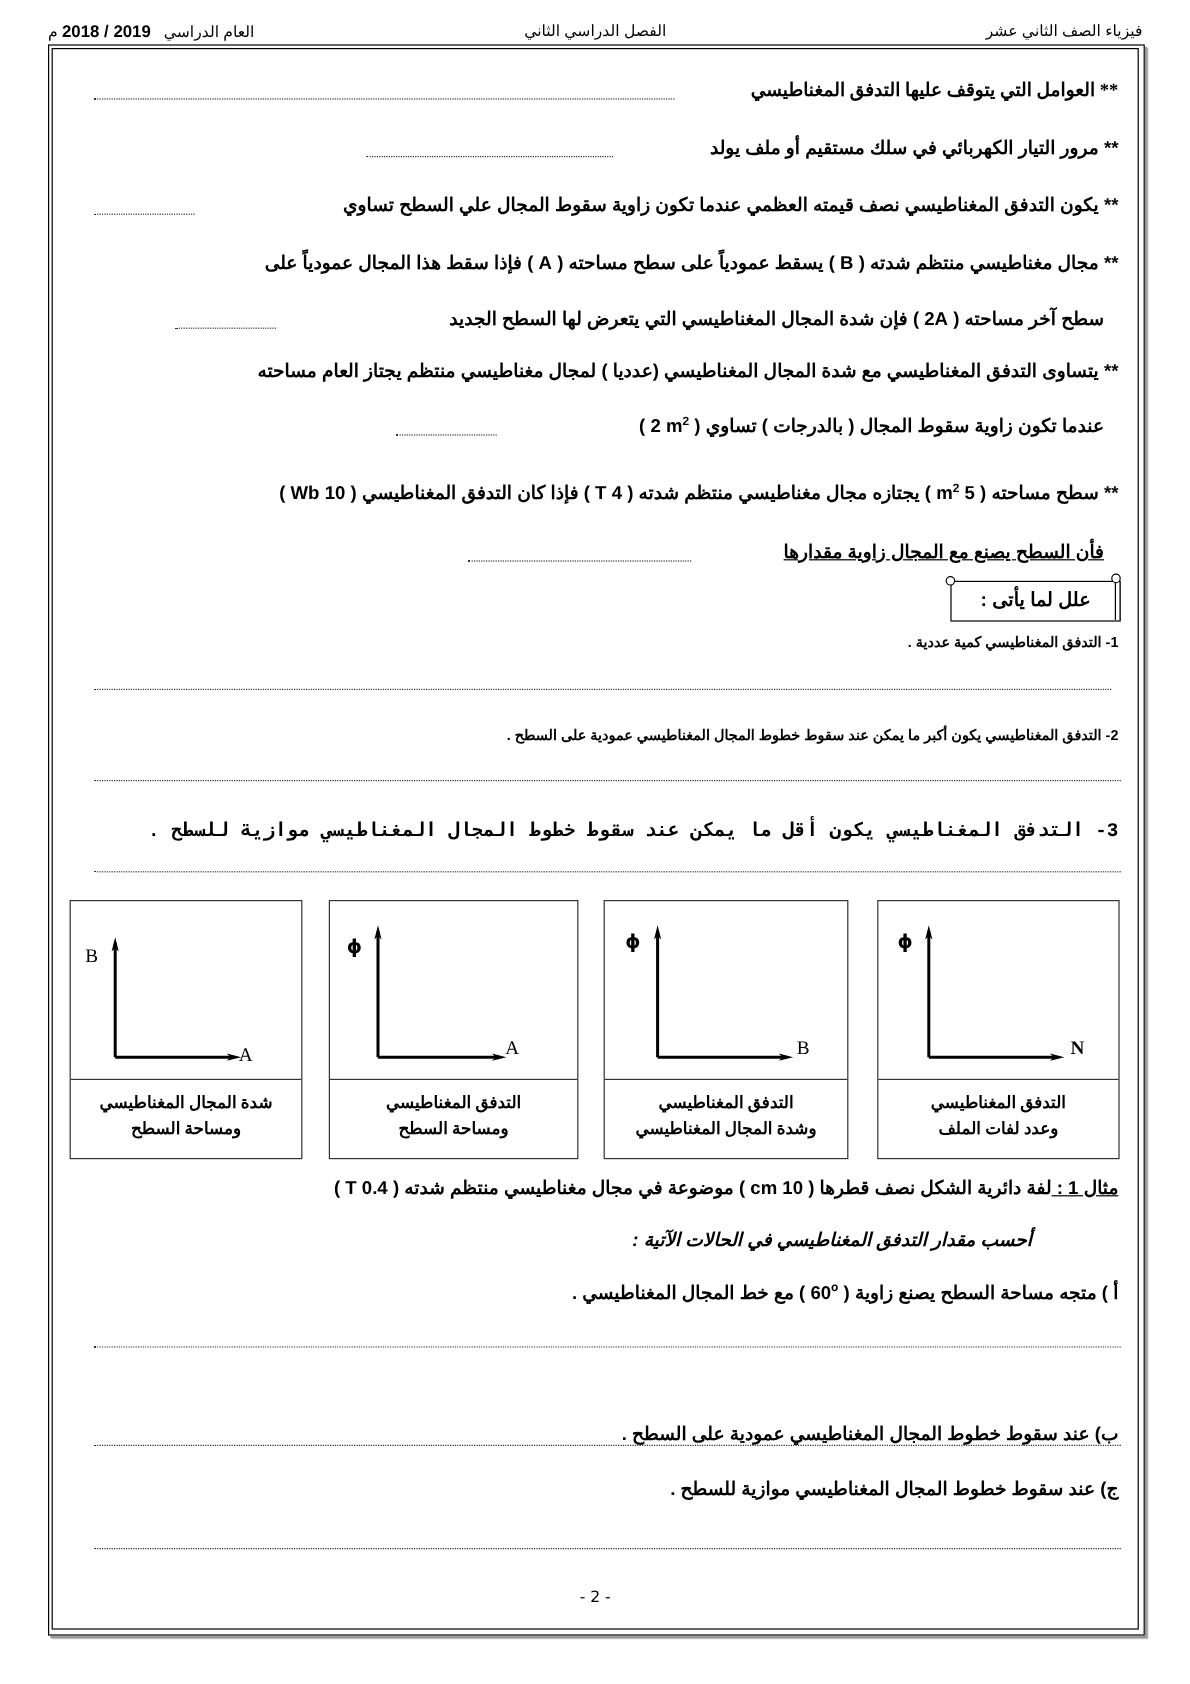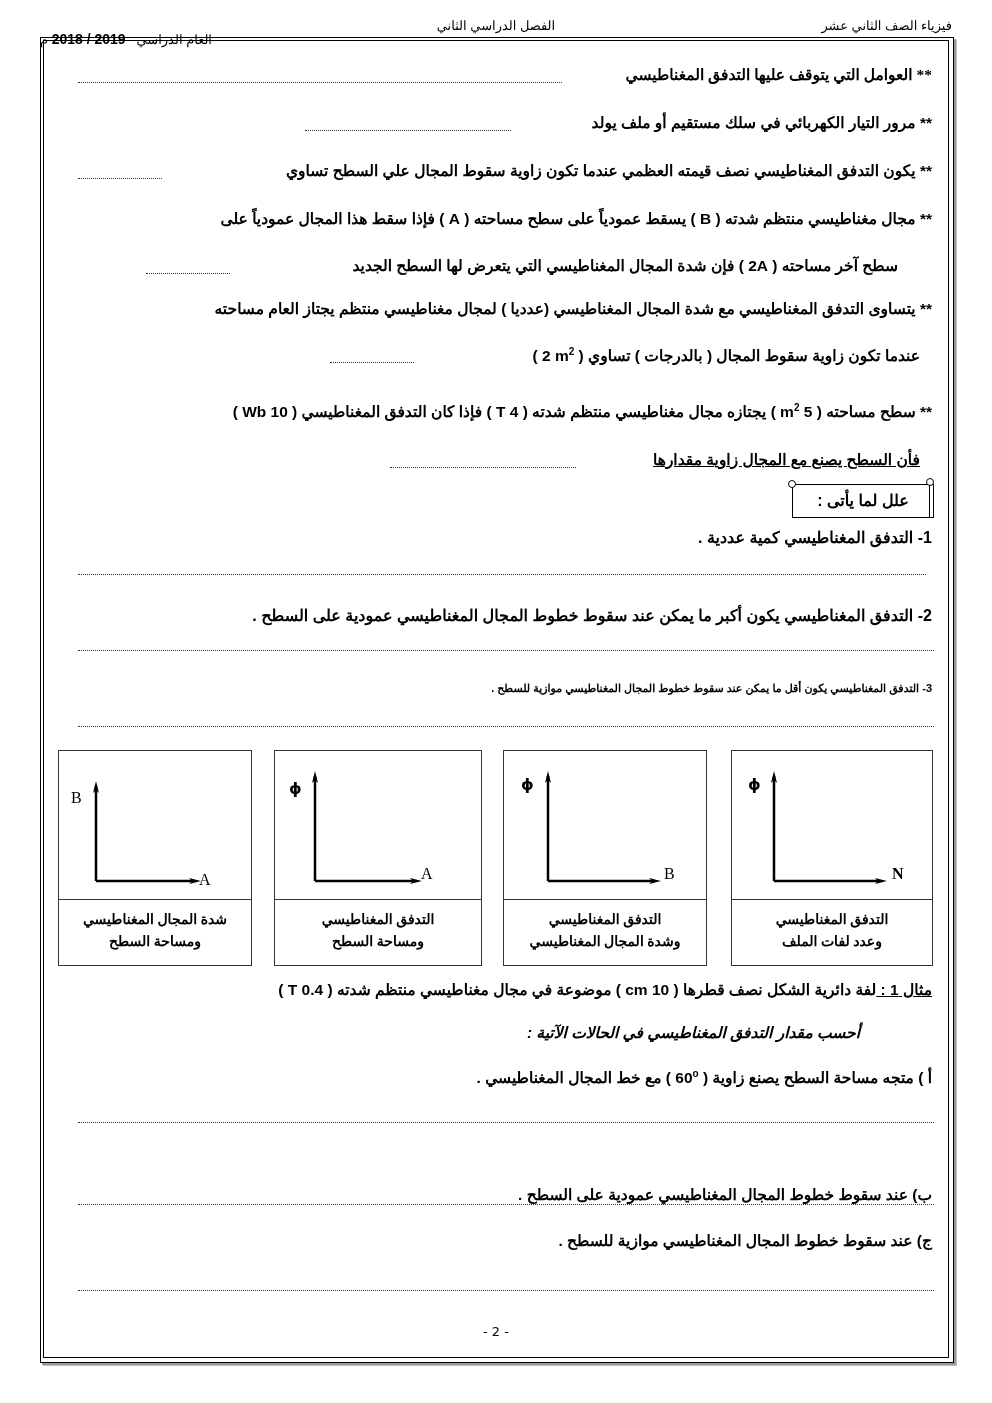--- a/index.html
+++ b/index.html
@@ -27,21 +27,21 @@
   .axis-label { position:absolute; font-family:"Liberation Serif", serif; font-size:16px; }
   .phi { font-family:"DejaVu Sans", sans-serif; font-weight:bold; }
   .page-num { position:absolute; top:1324px; left:0; width:992px; text-align:center; font-size:13px; }
   u { text-decoration:underline; }
 </style>
 </head>
 <body>
 
 <div class="hdr" style="right:40px;"><span>فيزياء الصف الثاني عشر</span></div>
 <div class="hdr" style="left:0; width:992px; text-align:center;"><span>الفصل الدراسي الثاني</span></div>
-<div class="hdr" style="left:40px;margin-top:13px;">
+<div class="hdr" style="left:40px;">
   <span>العام الدراسي</span>&nbsp;&nbsp;
   <b style="unicode-bidi:isolate; direction:ltr;">2018 / 2019</b>
   <span>م</span>
 </div>
 
 <div class="frame-outer"></div>
 <div class="frame-inner"></div>
 
 <div class="line" style="top:66px;font-family:Liberation Serif, serif;">
   <span>** </span><span>العوامل التي يتوقف عليها التدفق المغناطيسي</span>
@@ -54,21 +54,21 @@
 <div class="dots" style="left:305px; width:206px; top:128px;"></div>
 
 <div class="line" style="top:162px;">
   <span>** </span><span>يكون التدفق المغناطيسي نصف قيمته العظمي عندما تكون زاوية سقوط المجال علي السطح تساوي</span>
 </div>
 <div class="dots" style="left:78px; width:84px; top:176px;"></div>
 
 <div class="line" style="top:210px;">
   <span>** </span><span>مجال مغناطيسي منتظم شدته ( B ) يسقط عمودياً على سطح مساحته ( A ) فإذا سقط هذا المجال عمودياً على</span>
 </div>
-<div class="line" style="top:257px; right:94px;">
+<div class="line" style="top:257px; right:72px;">
   <span>سطح آخر مساحته ( 2A )  فإن شدة المجال المغناطيسي التي يتعرض لها السطح الجديد</span>
 </div>
 <div class="dots" style="left:146px; width:84px; top:271px;"></div>
 
 <div class="line" style="top:300px;">
   <span>** </span><span>يتساوى التدفق المغناطيسي مع شدة المجال المغناطيسي (عدديا ) لمجال مغناطيسي منتظم يجتاز العام مساحته</span>
 </div>
 <div class="line" style="top:346px; right:72px;">
   <span>( 2 m</span><span class="sup">2</span><span> ) عندما تكون زاوية سقوط المجال ( بالدرجات ) تساوي</span>
 </div>
@@ -81,33 +81,33 @@
   <span>فأن السطح يصنع مع المجال زاوية مقدارها</span>
 </div>
 <div class="dots" style="left:390px; width:186px; top:465px;"></div>
 
 <div class="illa-box">
   <span>علل لما يأتى :</span>
 </div>
 <div class="illa-curl" style="left:926px; top:478px;"></div>
 <div class="illa-curl" style="left:788px; top:480px;"></div>
 
-<div class="line" style="top:528px; font-size:16px;">
+<div class="line" style="top:528px; font-size:12px;">
   <span>1-</span>
   <span>التدفق المغناطيسي كمية عددية .</span>
 </div>
 <div class="dots" style="left:78px; width:848px; top:572px;"></div>
 
-<div class="line" style="top:606px; font-size:16px;">
+<div class="line" style="top:606px; font-size:12px;">
   <span>2-</span>
   <span>التدفق المغناطيسي يكون أكبر ما يمكن عند سقوط خطوط المجال المغناطيسي عمودية على السطح .</span>
 </div>
 <div class="dots" style="left:78px; width:856px; top:648px;"></div>
 
-<div class="line" style="top:682px; font-size:11px;">
+<div class="line" style="top:682px; font-size:16px;font-family:Liberation Mono, monospace;">
   <span>3-</span>
   <span>التدفق المغناطيسي يكون أقل ما يمكن عند سقوط خطوط المجال المغناطيسي موازية للسطح .</span>
 </div>
 <div class="dots" style="left:78px; width:856px; top:724px;"></div>
 
 <div class="graph-box" style="left:58px;">
   <div class="graph-plot">
     <svg width="192" height="148" style="position:absolute;left:0;top:0;">
       <line x1="37" y1="130" x2="37" y2="35" stroke="#000" stroke-width="2.5"></line>
       <polygon points="37,30 34,42 37,39 40,42" fill="#000"></polygon>

